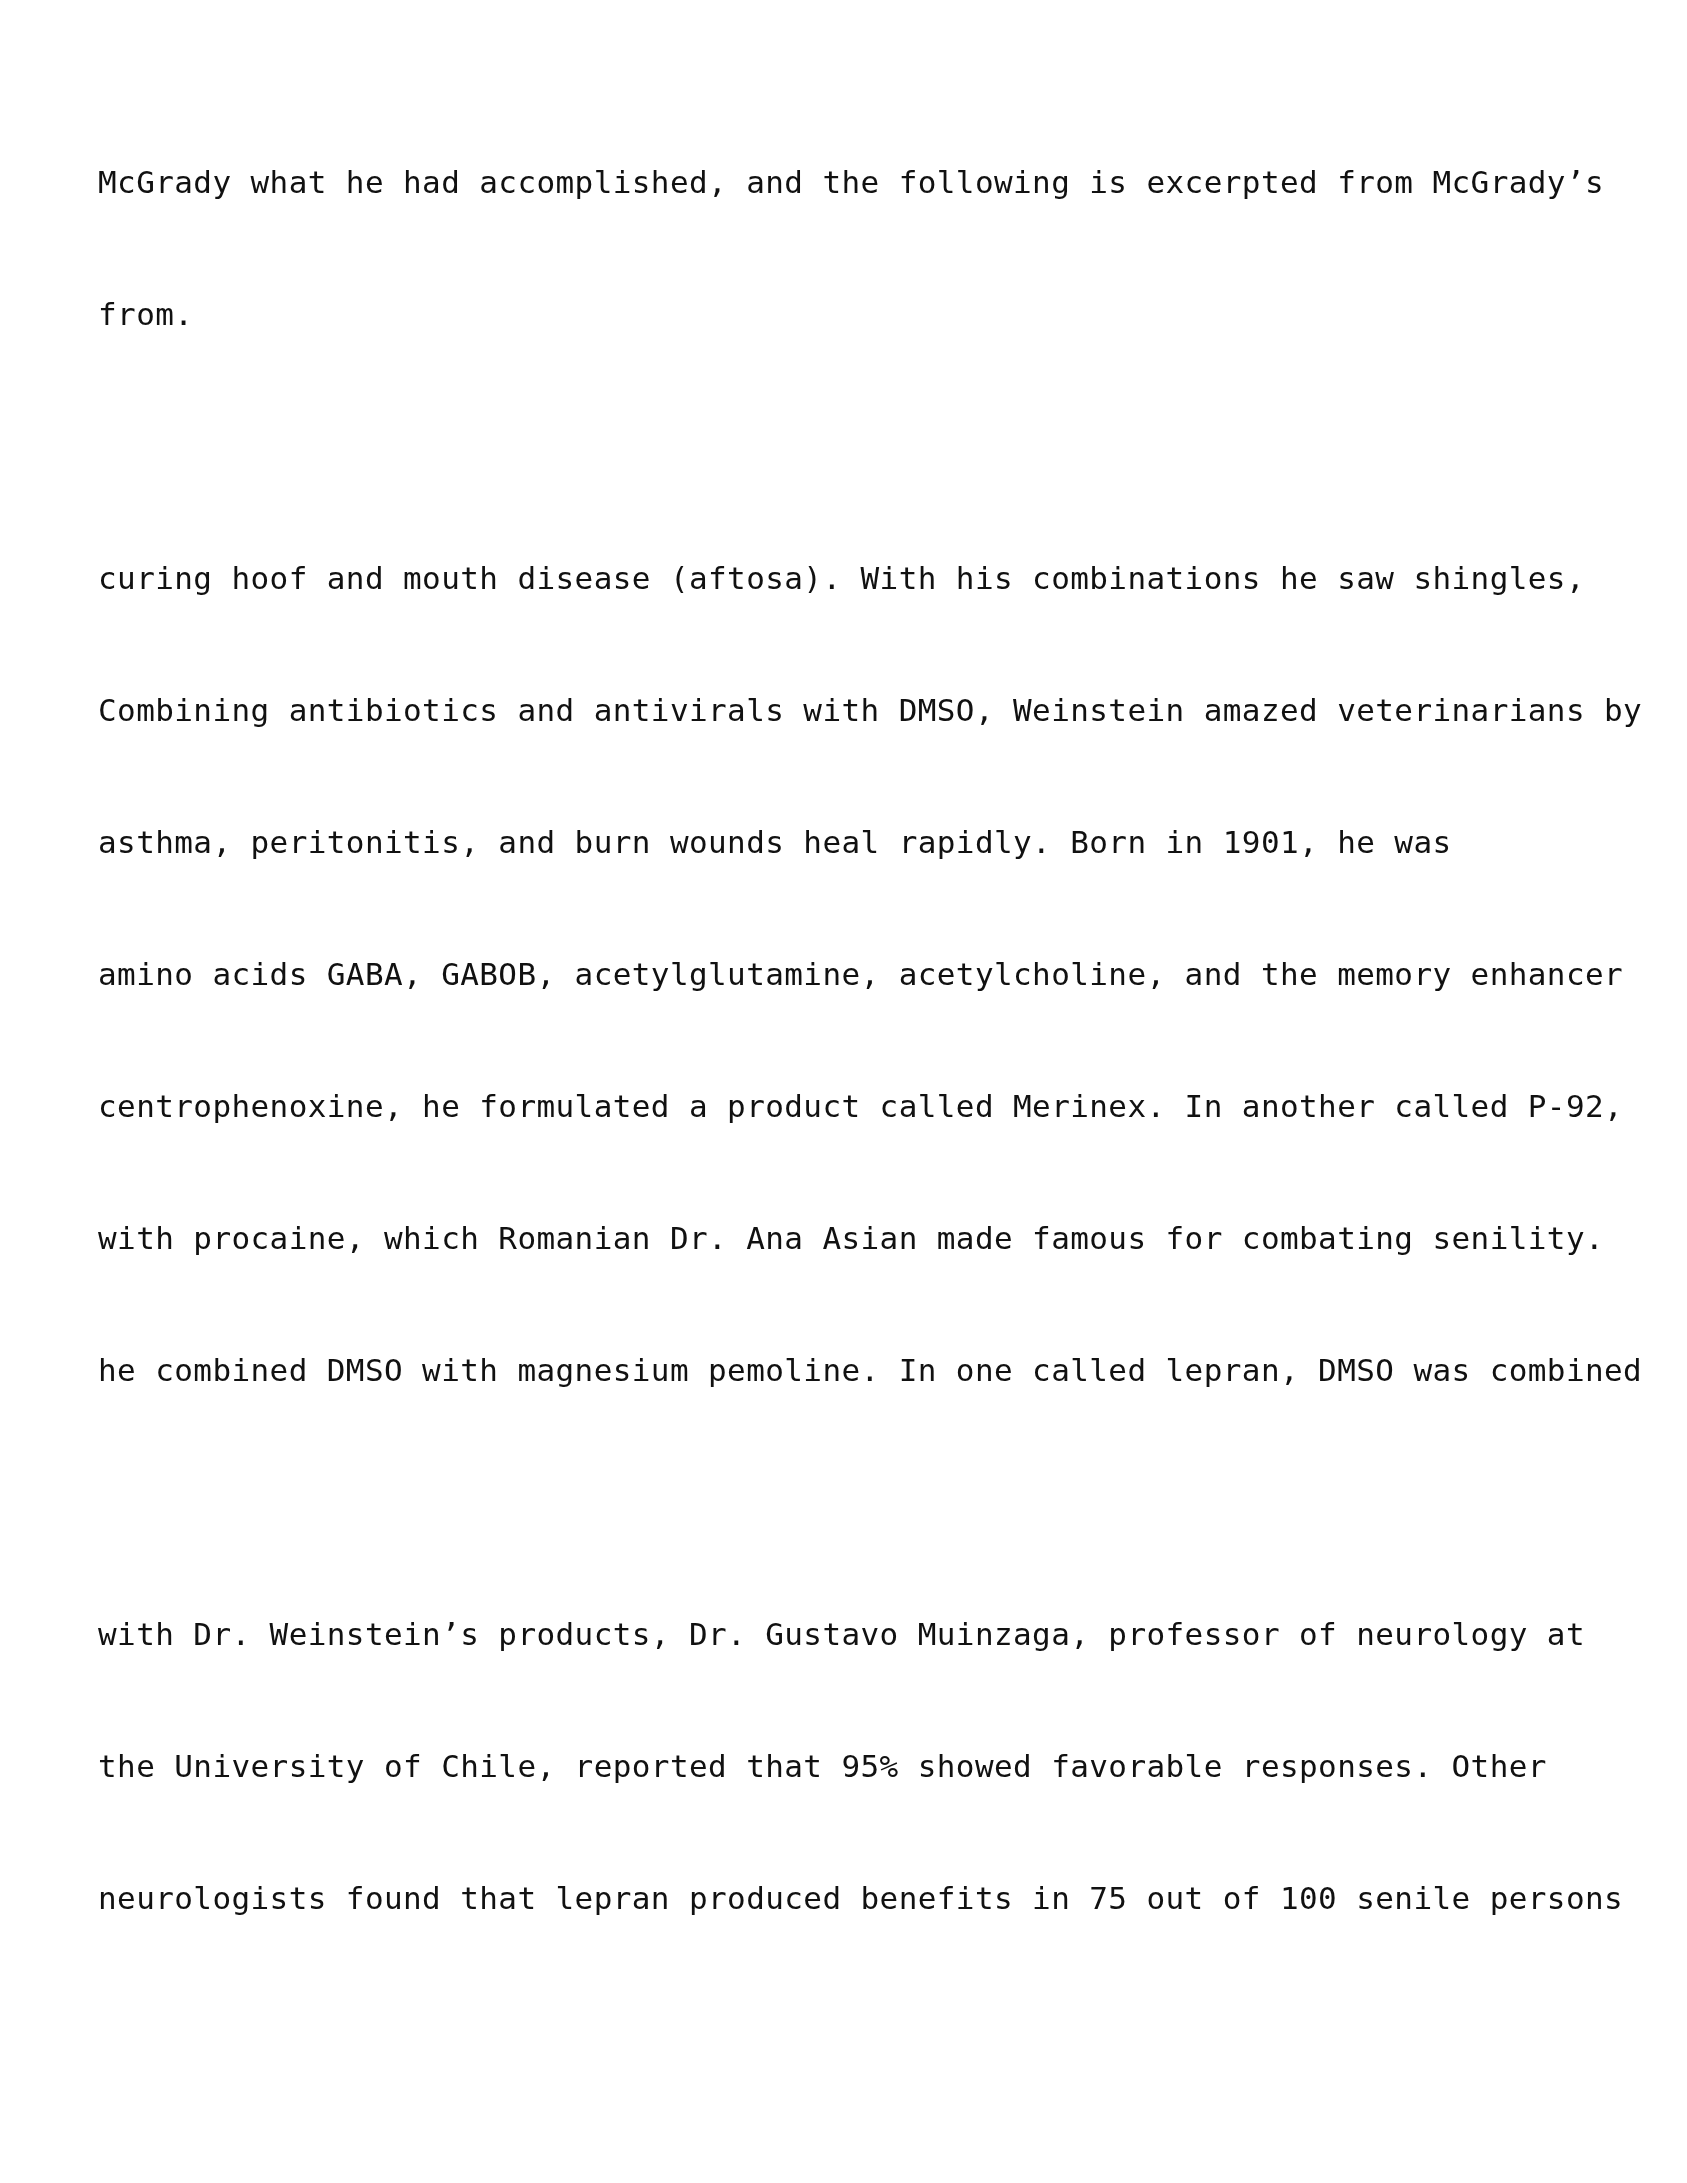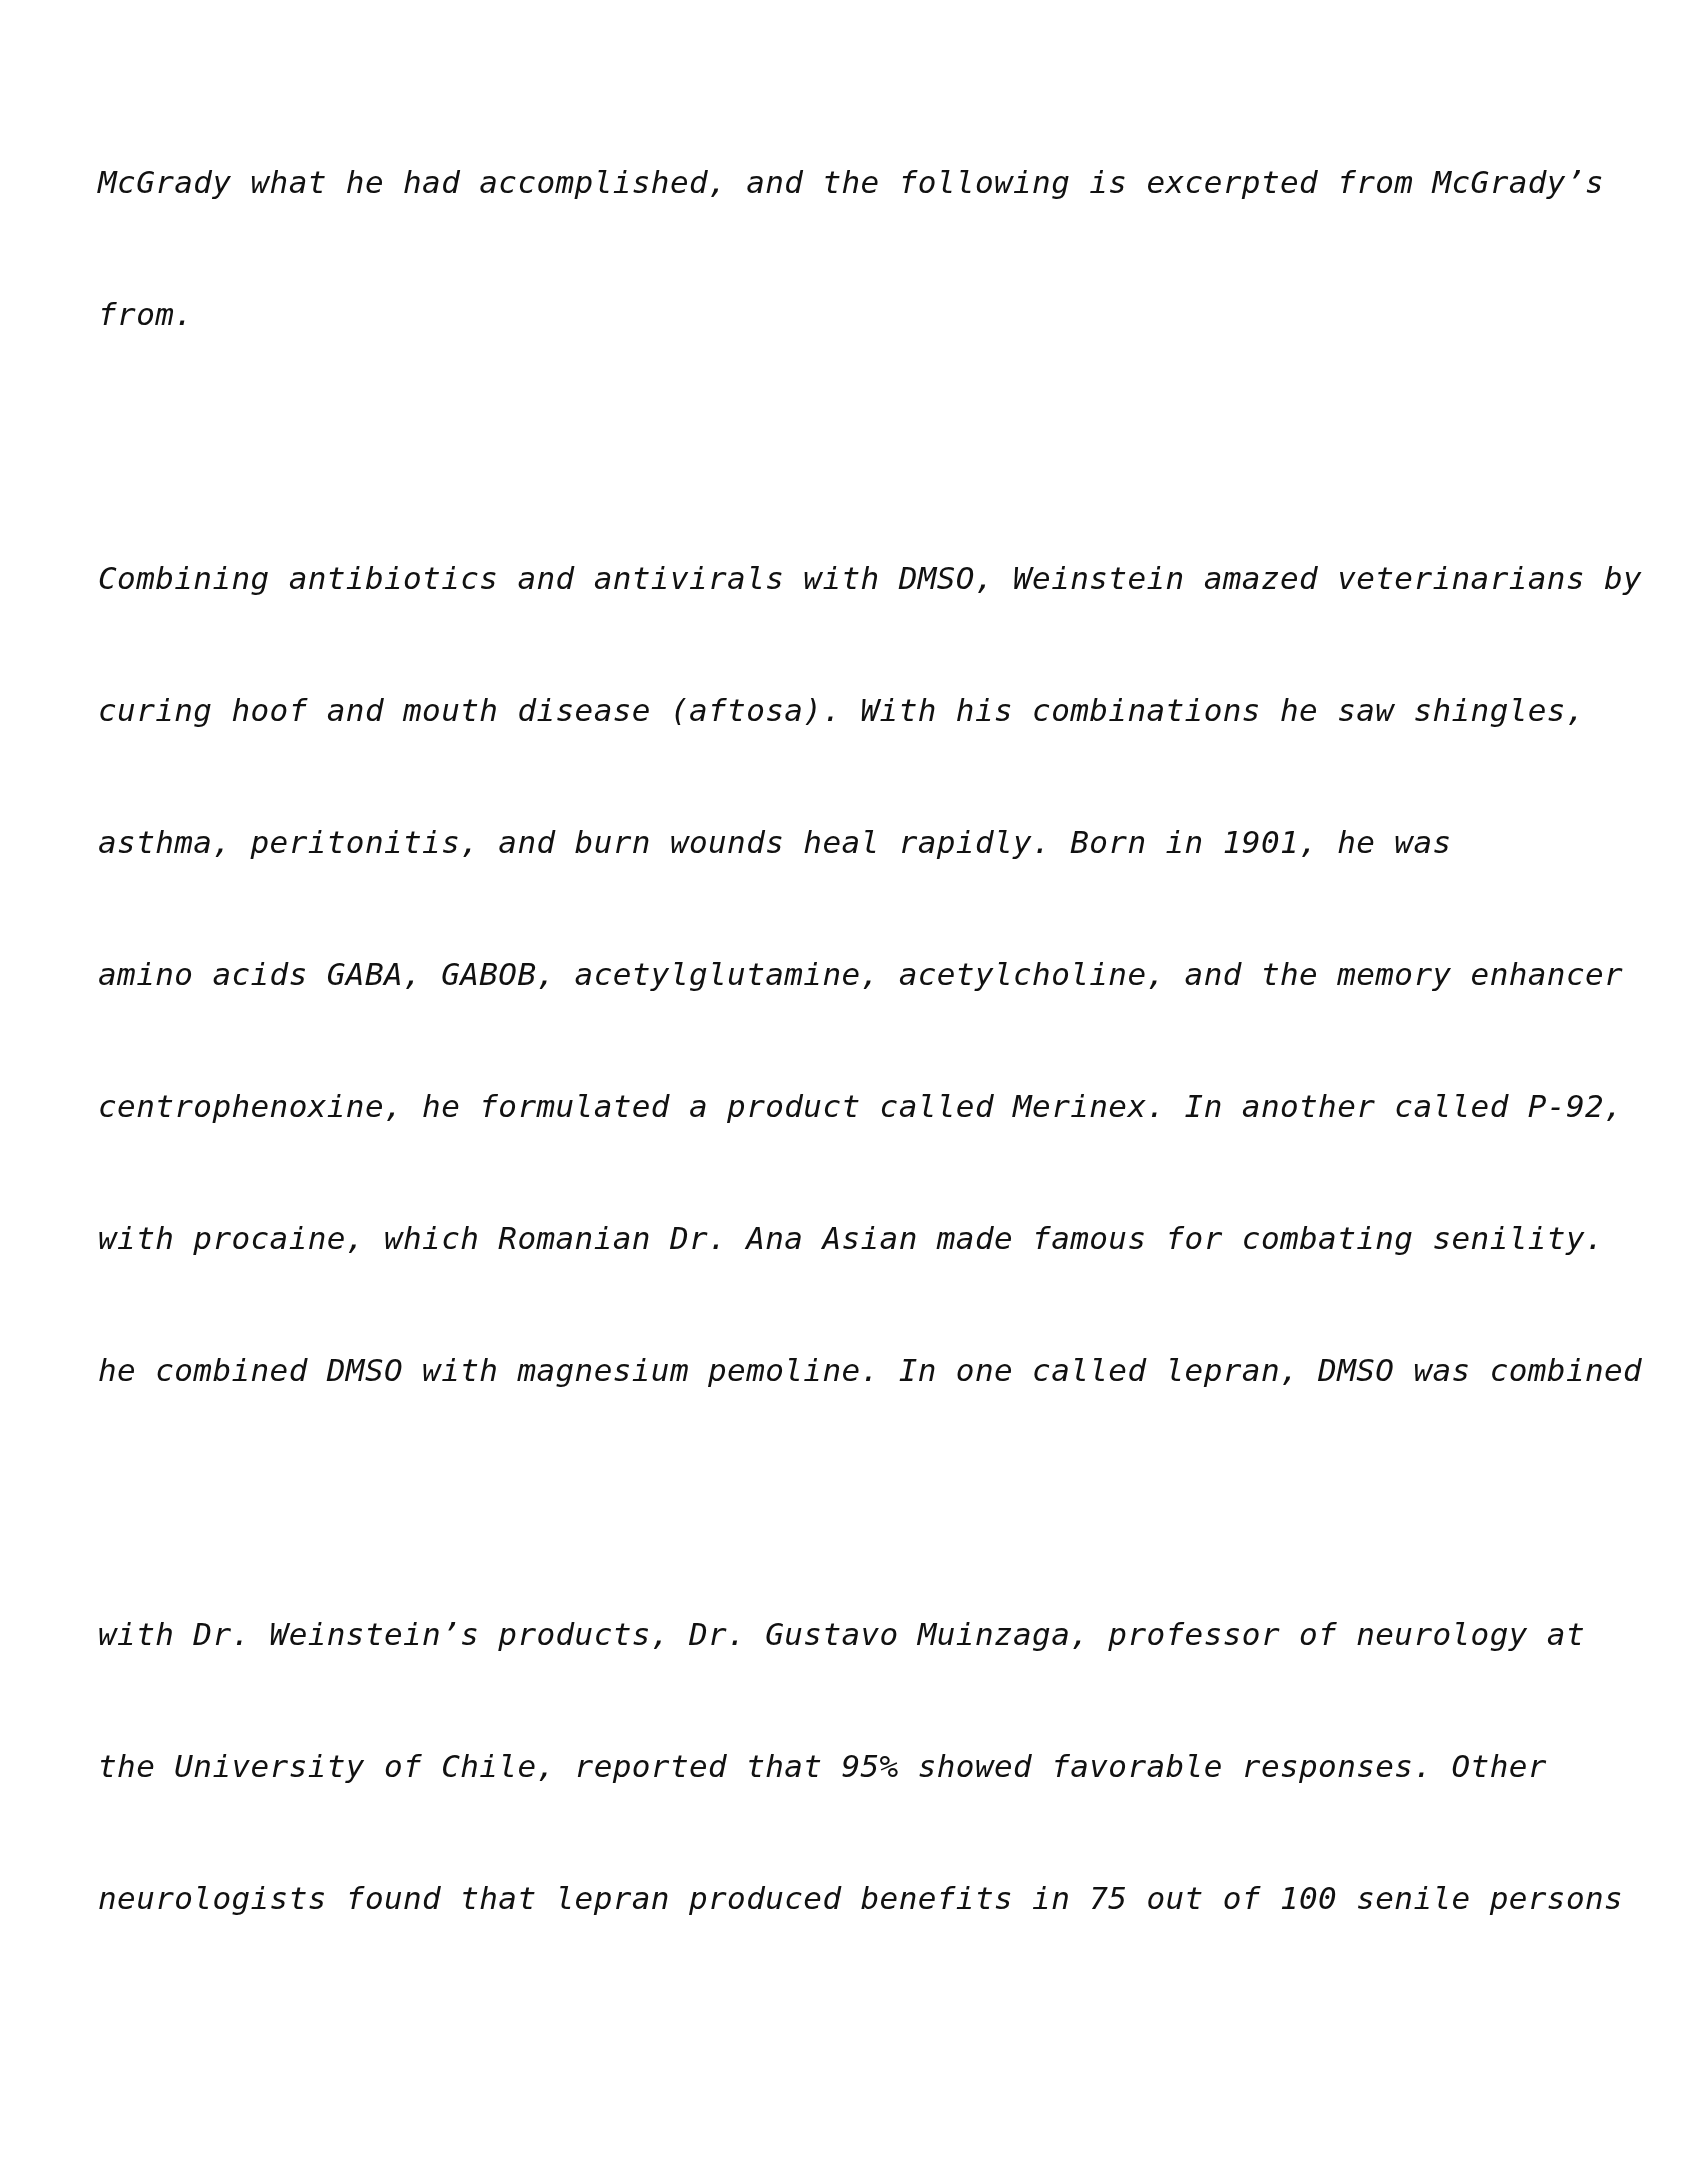--- a/index.html
+++ b/index.html
@@ -20,39 +20,38 @@
       width: 1544px;
       font-family: "DejaVu Sans Mono", "Liberation Mono", monospace;
       font-size: 31px;
       line-height: 44px;
       color: #111111;
       letter-spacing: 0.4px;
     }
     .para {
       margin: 0 0 44px 0;
       white-space: pre;
-      font-style: italic;
     }
     .line {
       display: block;
       height: 44px;
     }
   </style>
 </head>
 <body>
 
 <div class="page">
   <div class="para">
     <span class="line">McGrady what he had accomplished, and the following is excerpted from McGrady’s</span>
     <span class="line">from.</span>
   </div>
 
   <div class="para">
+    <span class="line">curing hoof and mouth disease (aftosa). With his combinations he saw shingles,</span>
     <span class="line">Combining antibiotics and antivirals with DMSO, Weinstein amazed veterinarians by</span>
-    <span class="line">curing hoof and mouth disease (aftosa). With his combinations he saw shingles,</span>
     <span class="line">asthma, peritonitis, and burn wounds heal rapidly. Born in 1901, he was</span>
     <span class="line">amino acids GABA, GABOB, acetylglutamine, acetylcholine, and the memory enhancer</span>
     <span class="line">centrophenoxine, he formulated a product called Merinex. In another called P-92,</span>
     <span class="line">with procaine, which Romanian Dr. Ana Asian made famous for combating senility.</span>
     <span class="line">he combined DMSO with magnesium pemoline. In one called lepran, DMSO was combined</span>
   </div>
 
   <div class="para">
     <span class="line">with Dr. Weinstein’s products, Dr. Gustavo Muinzaga, professor of neurology at</span>
     <span class="line">the University of Chile, reported that 95% showed favorable responses. Other</span>

